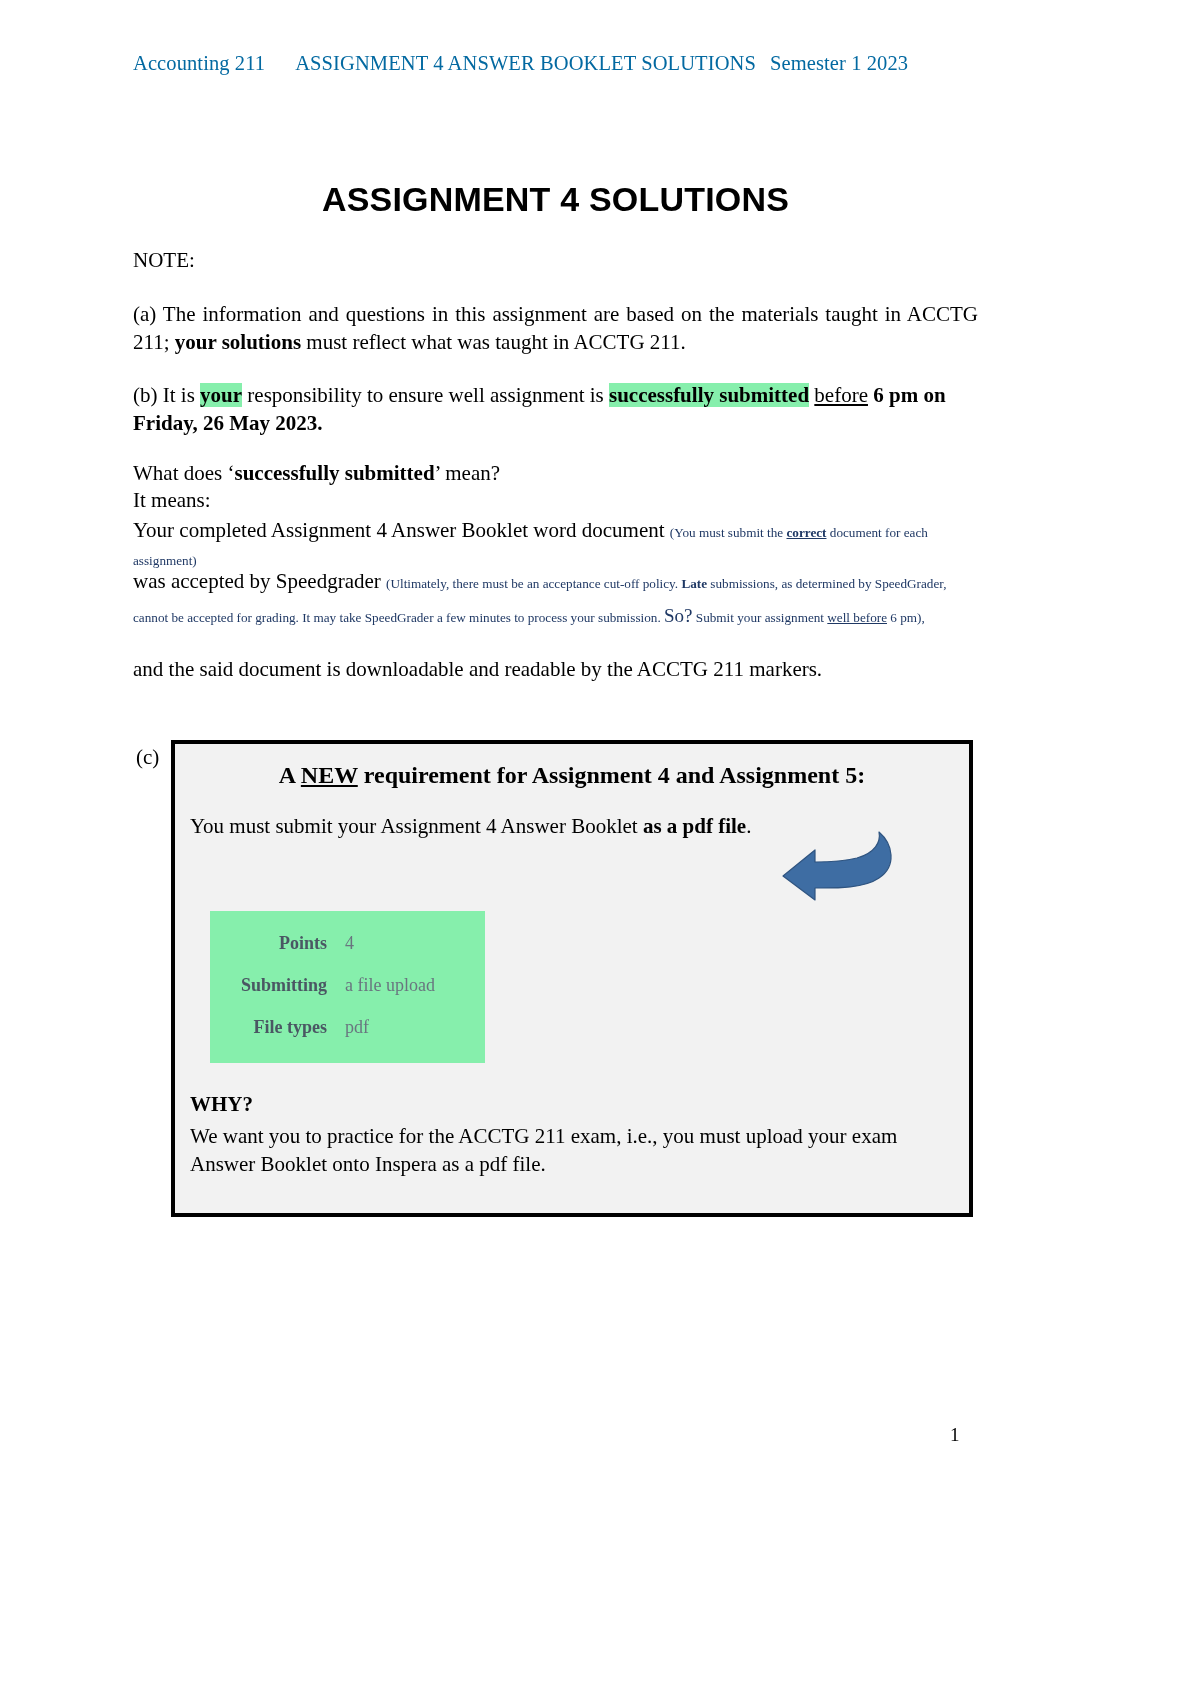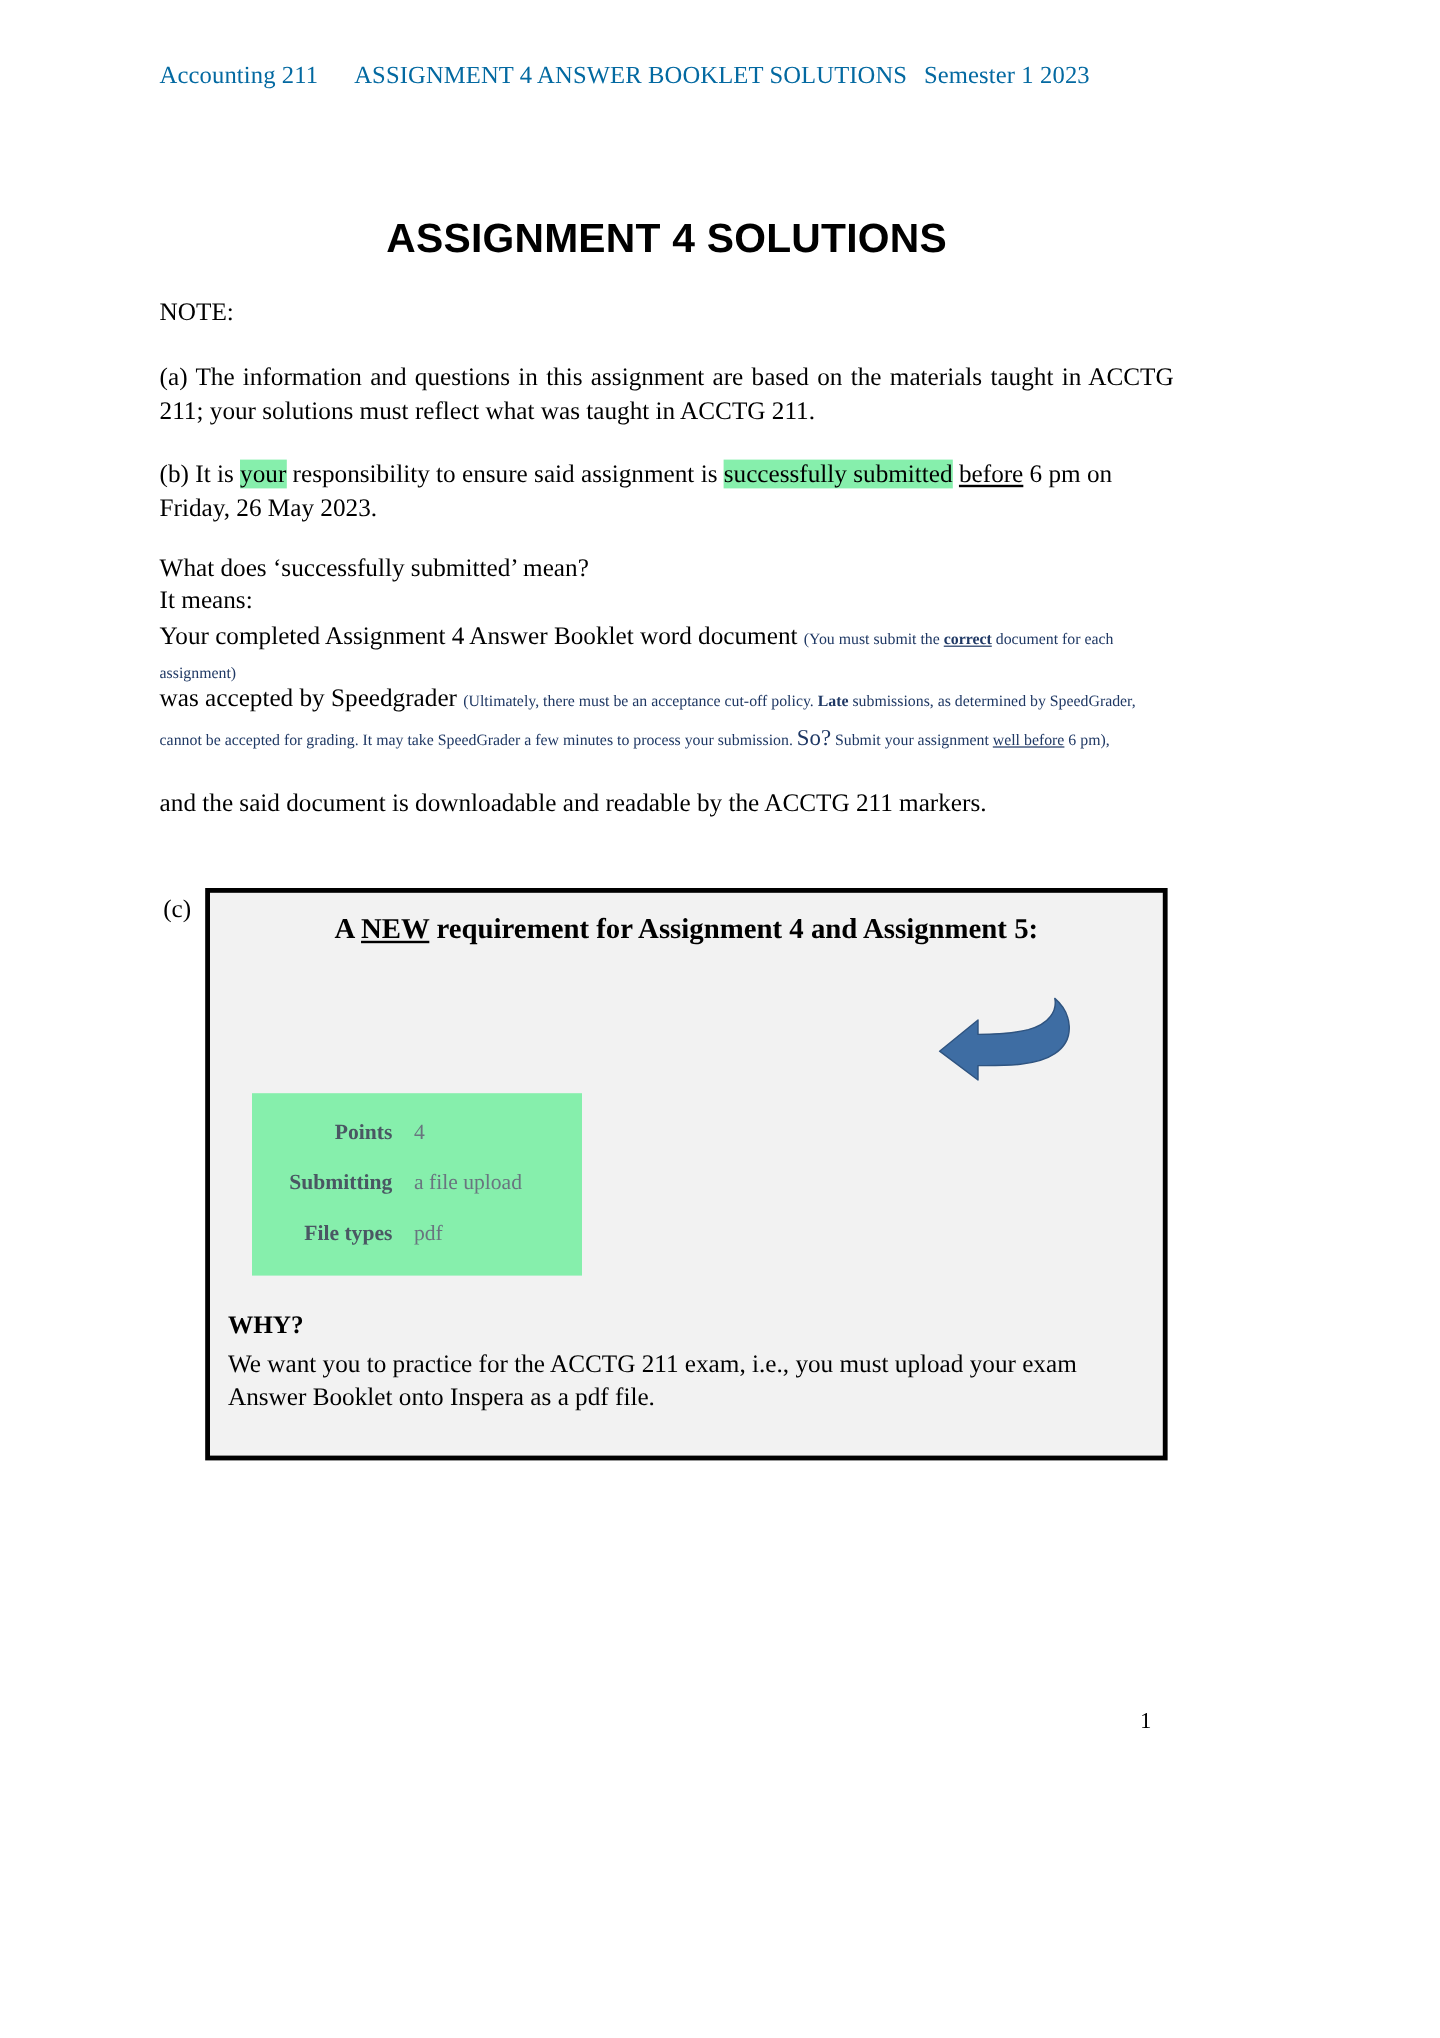--- a/index.html
+++ b/index.html
@@ -64,21 +64,21 @@
   }
   .justify { text-align: justify; text-align-last: left; }
   .p-a { top: 300px; }
   .p-b { top: 381px; }
   .p-what { top: 459px; }
   .p-itmeans { top: 486px; }
   .p-yourcompleted { top: 517px; line-height: 1.28; }
   .p-speedgrader { top: 566px; line-height: 1.5; }
   .p-andsaid { top: 655px; }
 
-  b, strong { font-weight: normal; }
+  b, strong { font-weight: bold; }
   .hl { background: #86efac; }
   .u { text-decoration: underline; }
 
   
   .smallblue {
     color: #1f3864;
     font-size: 13.2px;
     line-height: 1.9;
   }
   .smallblue .big-so {
@@ -211,21 +211,21 @@
     <span>(a)</span>
     <span>The information and questions in this assignment are based on the materials taught in ACCTG 211;</span>
     <b>your solutions</b>
     <span>must reflect what was taught in ACCTG 211.</span>
   </div>
 
   <div class="para p-b">
     <span>(b)</span>
     <span>It is</span>
     <b class="hl">your</b>
-    <span>responsibility to ensure said assignment is</span>
+    <span>responsibility to ensure well assignment is</span>
     <b class="hl">successfully submitted</b>
     <span class="u">before</span>
     <b>6 pm on Friday, 26 May 2023.</b>
   </div>
 
   <div class="para p-what">
     <span>What does ‘</span><b>successfully submitted</b><span>’ mean?</span>
   </div>
 
   <div class="para p-itmeans">It means:</div>
@@ -241,20 +241,24 @@
   </div>
 
   <div class="para p-andsaid">and the said document is downloadable and readable by the ACCTG 211 markers.</div>
 
   <div class="c-marker">(c)</div>
 
   <div class="notebox">
 
     <div class="nb-title"><span>A </span><span class="u">NEW</span><span> requirement for Assignment 4 and Assignment 5:</span></div>
 
+    <div class="nb-line1">
+      <span>You must submit your Assignment 4 Answer Booklet</span>
+      <b>as a pdf file</b><span>.</span>
+    </div>
 
 
     <div class="arrow-wrap">
       <svg width="130" height="90" viewBox="0 0 130 90" xmlns="http://www.w3.org/2000/svg">
         <path d="M8,62 L40,36 L40,48 C40,48 66,48 82,44 C100,39 106,28 104,18 C118,30 122,52 104,64 C88,75 58,74 40,74 L40,86 Z" fill="#3e6da3" stroke="#2f5480" stroke-width="1.2" stroke-linejoin="round"></path>
       </svg>
     </div>
 
     <div class="canvas-inset">
       <div class="ci-row r1">

